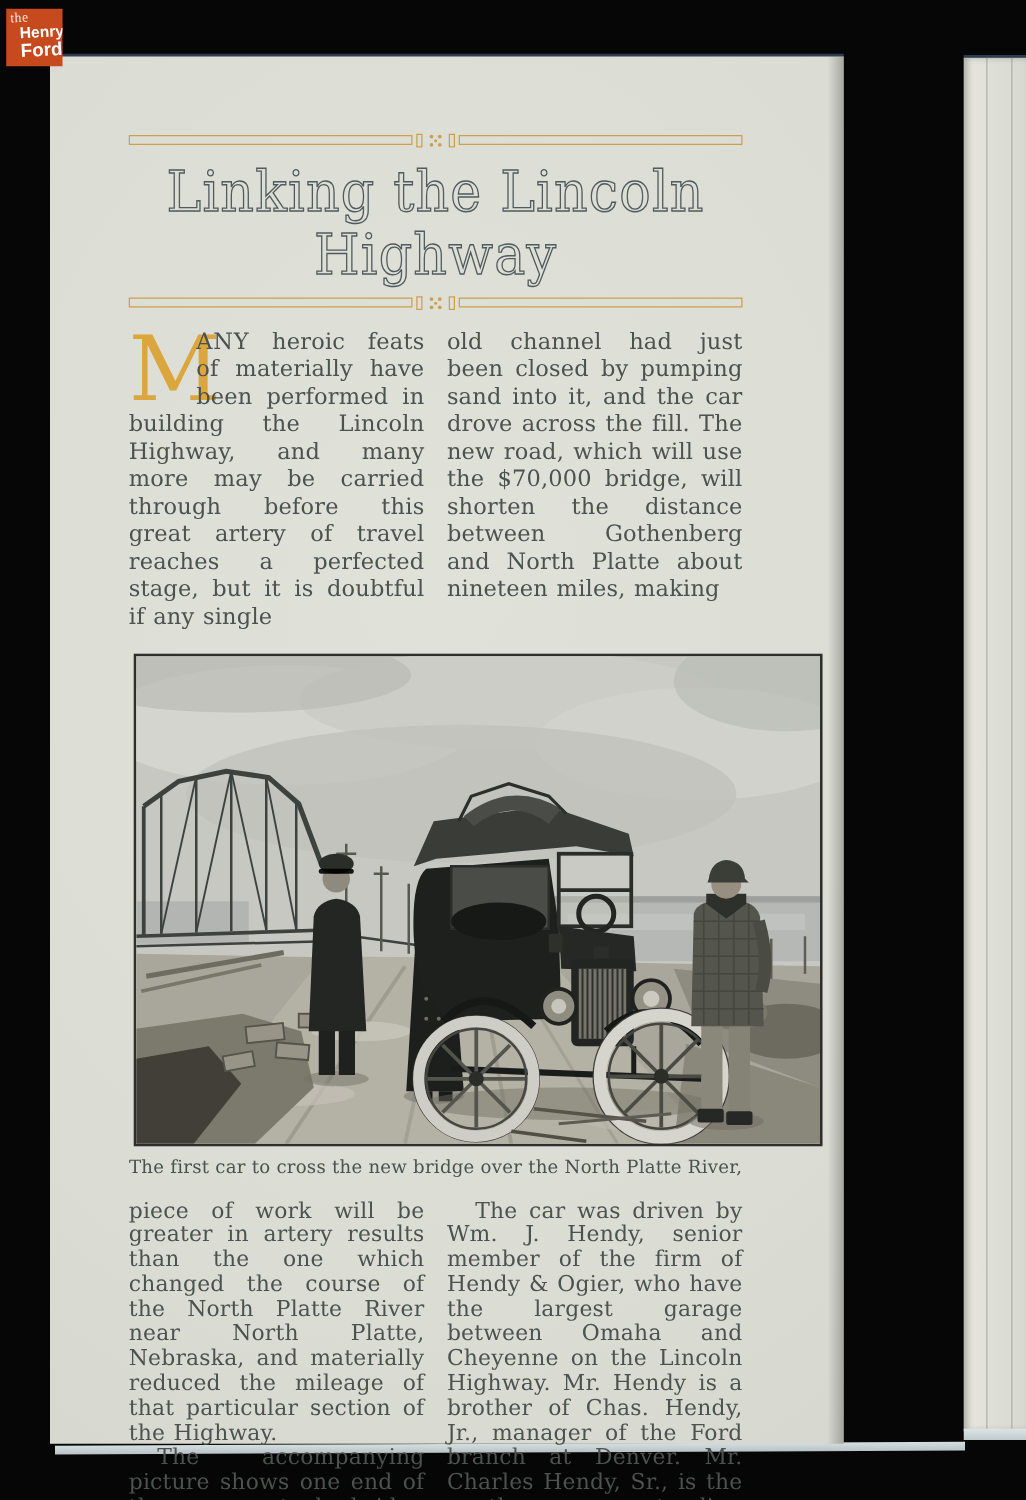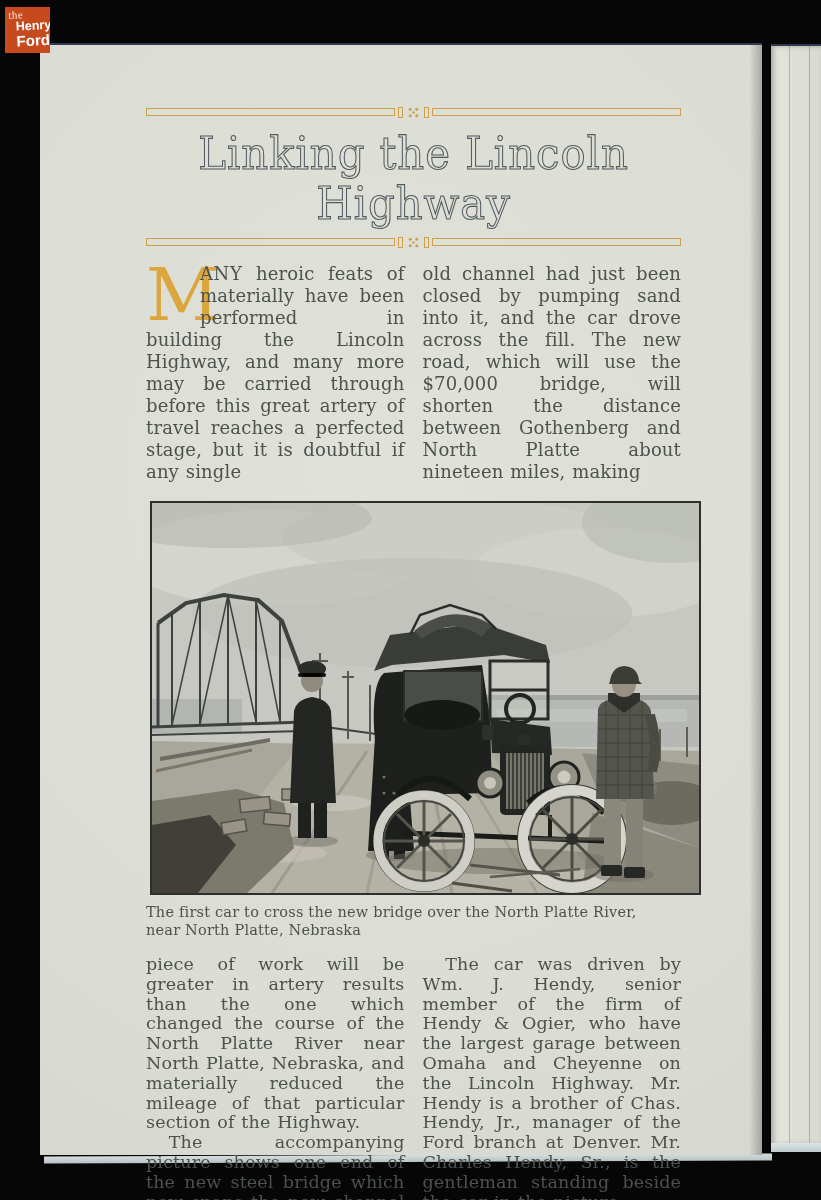--- a/index.html
+++ b/index.html
@@ -41,25 +41,25 @@
   .strip-main {
     position:absolute; left:44px; top:1155px; width:728px; height:7px;
     background:linear-gradient(to bottom,#d5dfe2,#b9c3c6); transform:rotate(-0.25deg);
   }
   .strip-edge {
     position:absolute; left:771px; top:1143px; width:50px; height:9px;
     background:linear-gradient(to bottom,#dbe5e8,#c0cacd);
   }
 
   .page {
-    position:absolute; left:40px; top:43px; width:722px; height:1112px;
+    position:absolute; left:40px; top:43px; width:635px; height:1112px;
     background:radial-gradient(130% 95% at 48% 38%, #e0e1d9 0%, #dbdcd3 55%, #d1d2c9 100%);
     border-top:2px solid #2c3a52;
     box-sizing:border-box;
-    padding:61px 81px 0 106px;
+    padding:61px 81px 0 63px;
     color:#4c524e;
   }
   .page::after {
     content:''; position:absolute; top:0; right:0; bottom:0; width:13px;
     background:linear-gradient(to right, rgba(90,92,85,0), rgba(80,82,76,.38));
     pointer-events:none;
   }
 
   
   .rule { display:flex; align-items:center; height:12px; }
@@ -97,21 +97,21 @@
 
   
   .photo {
     margin:18px 0 0 4px; width:547px; height:390px;
     border:2px solid #2c2f2b; background:#c7c8c2;
     box-shadow:0 0 0 1px rgba(220,221,213,.6);
   }
   .photo svg { display:block; }
 
   .caption {
-    margin-top:9px; text-align:left;
+    margin-top:9px; text-align:center;
     font-size:14.5px; line-height:17.5px; letter-spacing:.2px; color:#4c524e;
   }
 </style>
 </head>
 <body>
 
 <div class="stage">
 
   <div class="page-edge">
     <div class="edge-line" style="left:18px"></div>
@@ -368,21 +368,20 @@
         </g>
 
         <line x1="318" y1="362" x2="408" y2="372" stroke="#55534a" stroke-width="3"></line>
         <line x1="338" y1="374" x2="428" y2="366" stroke="#5e5c52" stroke-width="2.5"></line>
         <line x1="300" y1="380" x2="360" y2="388" stroke="#504e45" stroke-width="3"></line>
       </svg>
     </figure>
 
     <div class="caption">
       <div>The first car to cross the new bridge over the North Platte River,</div>
-      <div>near North Platte, Nebraska</div>
     </div>
 
     <div class="cols cols-bottom">
       <div class="col">
         <p>piece of work will be greater in artery results than the one which changed the course of the North Platte River near North Platte, Nebraska, and materially reduced the mileage of that particular section of the Highway.</p>
         <p class="indent">The accompanying picture shows one end of the new steel bridge which now spans the new channel of the North Platte River, and the Ford is first again, being the first vehicle to cross the new structure. The</p>
       </div>
       <div class="col">
         <p class="indent">The car was driven by Wm. J. Hendy, senior member of the firm of Hendy &amp; Ogier, who have the largest garage between Omaha and Cheyenne on the Lincoln Highway. Mr. Hendy is a brother of Chas. Hendy, Jr., manager of the Ford branch at Denver. Mr. Charles Hendy, Sr., is the gentleman standing beside the car in the picture.</p>
       </div>

